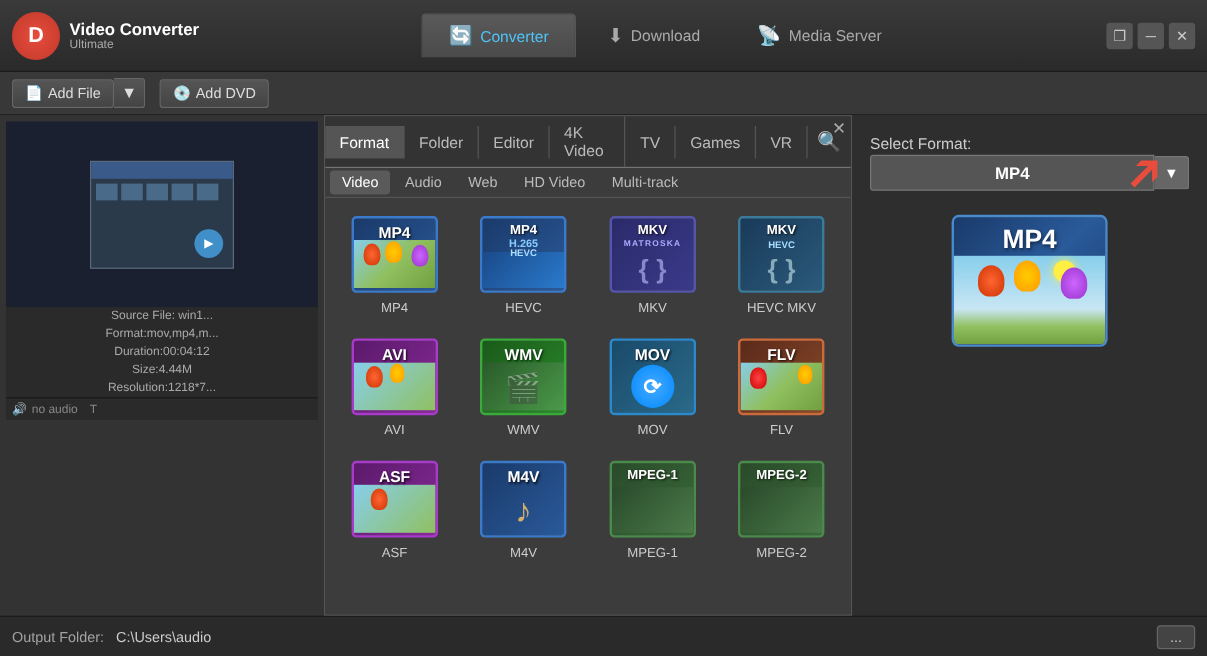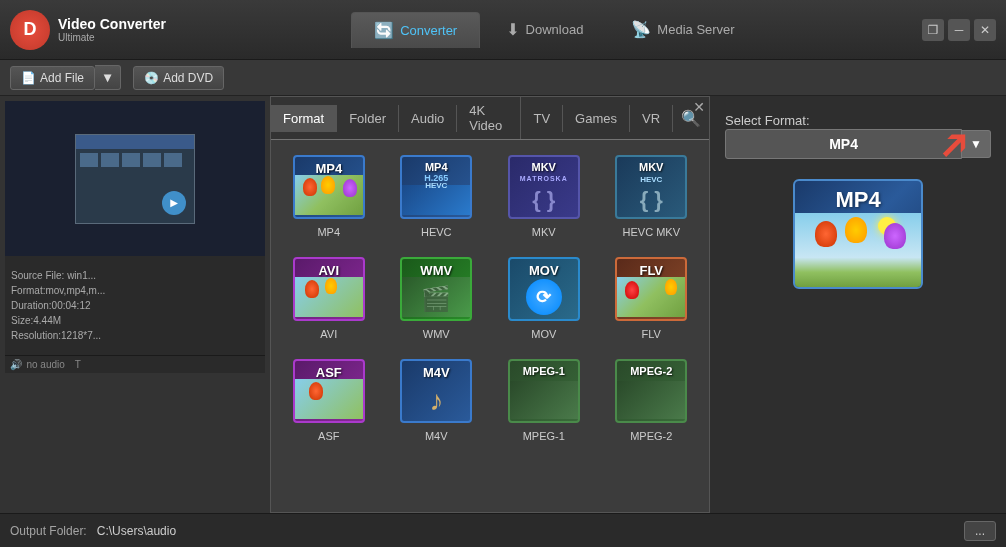--- a/index.html
+++ b/index.html
@@ -142,24 +142,25 @@
       background: #222;
       height: 155px;
       display: flex;
       align-items: center;
       justify-content: center;
       position: relative;
       overflow: hidden;
     }
     .file-info {
       background: #2a2a2a;
-      padding: 12px 6px;
+      padding: 0 6px;
       font-size: 10px;
       color: #aaa;
       line-height: 1.5;
+      text-align: center;
     }
     .audio-controls {
       display: flex;
       align-items: center;
       gap: 4px;
       padding: 3px 5px;
       background: #2a2a2a;
       border-top: 1px solid #1a1a1a;
       font-size: 10px;
       color: #888;
@@ -578,28 +579,35 @@
       <span style="margin-left: 6px; color:#888;">T</span>
     </div>
   </div>
 
   <div class="format-panel">
     <span class="format-panel-close">✕</span>
 
     <div class="format-tabs-top">
       <div class="ftab active">Format</div>
       <div class="ftab">Folder</div>
-      <div class="ftab">Audio</div>
+      <div class="ftab">Editor</div>
       <div class="ftab">4K Video</div>
       <div class="ftab">TV</div>
       <div class="ftab">Games</div>
       <div class="ftab">VR</div>
       <div class="ftab-search">🔍</div>
     </div>
 
+    <div class="format-tabs-sub">
+      <div class="fsubtab active">Video</div>
+      <div class="fsubtab">Audio</div>
+      <div class="fsubtab">Web</div>
+      <div class="fsubtab">HD Video</div>
+      <div class="fsubtab">Multi-track</div>
+    </div>
 
     <div class="format-grid-container">
       <div class="format-grid">
 
         <div class="format-item">
           <div class="format-icon">
             <div class="fi-base fi-mp4">
               <span class="fi-label-top">MP4</span>
               <div style="position:absolute;bottom:2px;left:0;right:0;height:40px;overflow:hidden;">
                 <div style="width:100%;height:100%;background:linear-gradient(135deg,#87ceeb,#90c060,#70a040);position:relative;">

